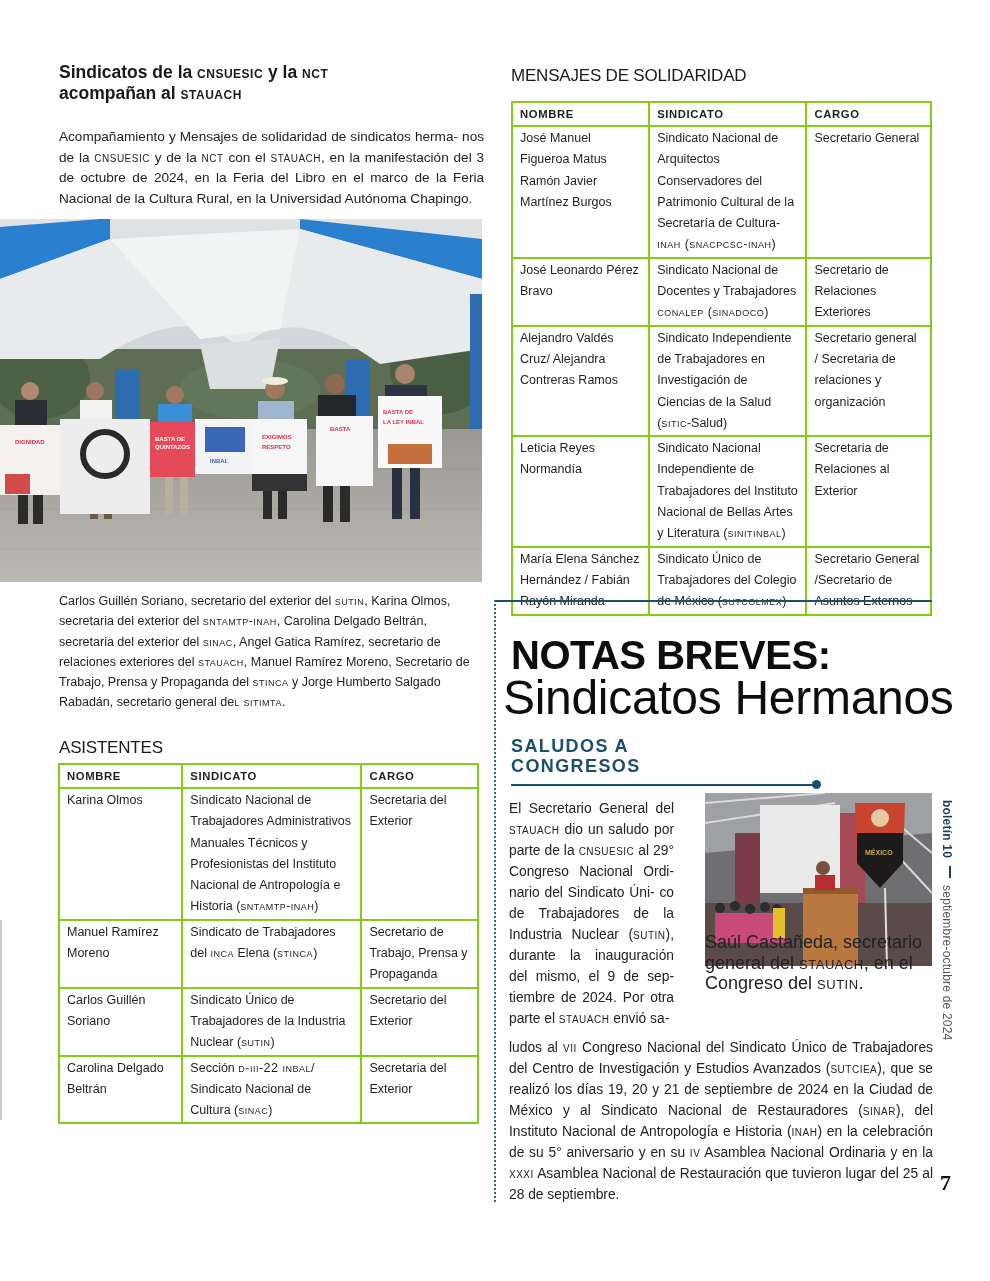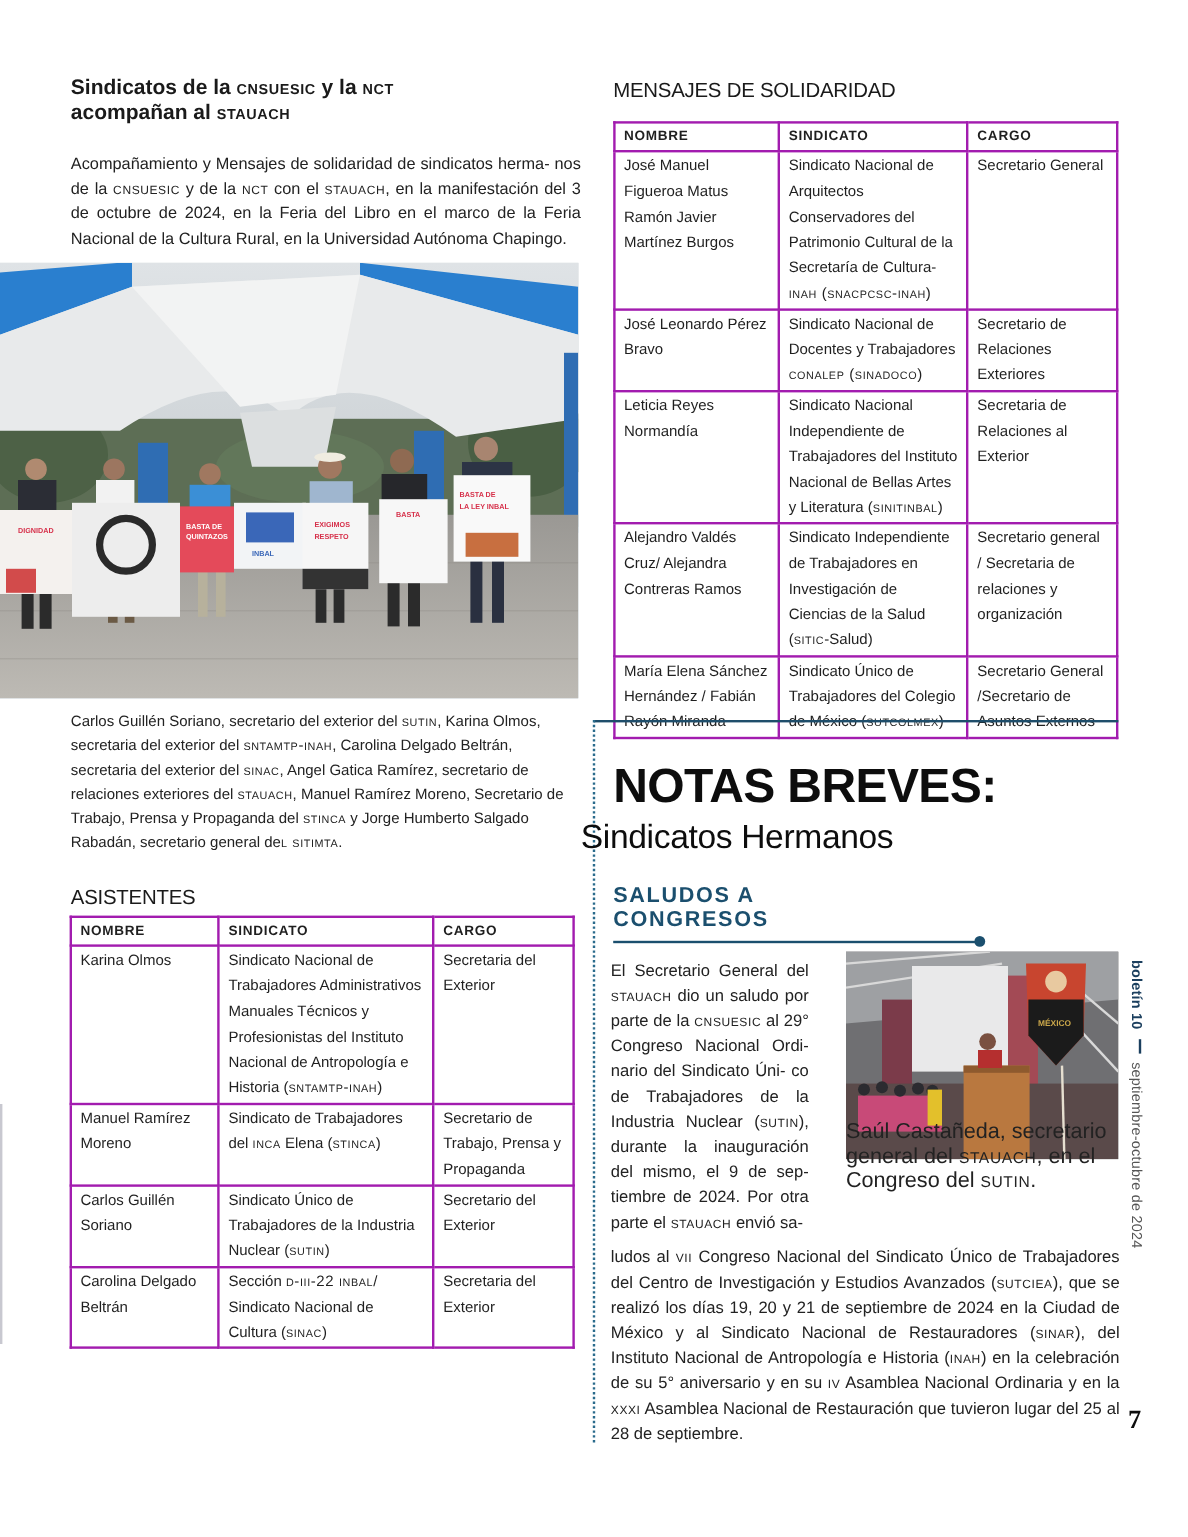--- a/index.html
+++ b/index.html
@@ -14,30 +14,30 @@
   #article-lead { position: absolute; left: 59px; top: 127px; width: 425px; font-size: 13.6px; line-height: 20.5px; text-align: justify; color: #222; }
 
   #photo-protest { position: absolute; left: 0; top: 219px; width: 482px; height: 363px; overflow: hidden; background: #c9cfd3; }
   #photo-caption { position: absolute; left: 59px; top: 591px; width: 425px; font-size: 12.5px; line-height: 20.3px; color: #222; }
 
   .tbl-label { position: absolute; font-size: 17px; color: #1a1a1a; letter-spacing: -0.2px; }
   #asistentes-label { left: 59px; top: 738px; }
   #mensajes-label { left: 511px; top: 66px; }
 
   table.grid { position: absolute; border-collapse: collapse; font-size: 12.5px; line-height: 21.3px; color: #1f1f1f; }
-  table.grid td, table.grid th { border: 2px solid #a21caf; vertical-align: top; padding: 1px 7px 1px 7px; text-align: left; }
+  table.grid td, table.grid th { border: 2px solid #84cc16; vertical-align: top; padding: 1px 7px 1px 7px; text-align: left; }
   table.grid th { font-size: 11.3px; font-weight: bold; letter-spacing: 0.6px; padding-top: 3px; padding-bottom: 3px; line-height: 16px; }
   #asistentes-table { left: 58px; top: 763px; width: 421px; }
   #mensajes-table { left: 511px; top: 101px; width: 421px; }
 
   
   #notas-frame-top { position: absolute; left: 495px; top: 600px; width: 437px; height: 2px; background: #1f4e6b; }
   #notas-frame-left { position: absolute; left: 494px; top: 600px; width: 0; height: 602px; border-left: 2px dotted #2a6b8c; }
   #notas-title { position: absolute; left: 511px; top: 634px; font-size: 40px; font-weight: bold; color: #0d0d0d; letter-spacing: -0.5px; line-height: 42px; }
-  #notas-subtitle { position: absolute; left: 484px; top: 676px; font-size: 28px; color: #0d0d0d; letter-spacing: -0.3px; line-height: 44px; text-align: center; }
+  #notas-subtitle { position: absolute; left: 503px; top: 676px; font-size: 48px; color: #0d0d0d; letter-spacing: -0.3px; line-height: 44px; text-align: center; }
   #section-heading { position: absolute; left: 511px; top: 736px; font-size: 18px; font-weight: bold; color: #1b4f6e; letter-spacing: 1.4px; line-height: 20px; }
   #section-rule { position: absolute; left: 511px; top: 784px; width: 304px; height: 2px; background: #1b4f6e; }
   #section-rule-dot { position: absolute; left: 812px; top: 780px; width: 9px; height: 9px; border-radius: 50%; background: #1b4f6e; }
 
   #body-narrow { position: absolute; left: 509px; top: 798px; width: 165px; font-size: 13.8px; line-height: 21px; text-align: justify; color: #222; }
   #body-wide { position: absolute; left: 509px; top: 1037px; width: 424px; font-size: 13.8px; line-height: 21px; text-align: justify; color: #222; }
 
   #photo-congress { position: absolute; left: 705px; top: 793px; width: 227px; height: 173px; overflow: hidden; background: #8a8a8a; }
   #congress-caption { position: absolute; left: 705px; top: 912px; width: 230px; font-size: 18px; line-height: 20.5px; color: #222; margin-top: 20px; }
 
@@ -212,28 +212,28 @@
 Ramón Javier Martínez Burgos</td>
       <td><span>Sindicato Nacional de Arquitectos Conservadores del Patrimonio Cultural de la Secretaría de Cultura- </span><span class="sc">inah (snacpcsc-inah)</span></td>
       <td>Secretario General</td>
     </tr>
     <tr>
       <td>José Leonardo Pérez Bravo</td>
       <td><span>Sindicato Nacional de Docentes y Trabajadores </span><span class="sc">conalep (sinadoco)</span></td>
       <td>Secretario de Relaciones Exteriores</td>
     </tr>
     <tr>
+      <td>Alejandro Valdés Cruz/ Alejandra Contreras Ramos</td>
+      <td><span>Sindicato Independiente de Trabajadores en Investigación de Ciencias de la Salud (</span><span class="sc">sitic</span><span>-Salud)</span></td>
+      <td>Secretario general / Secretaria de relaciones y organización</td>
+    </tr>
+    <tr>
       <td>Leticia Reyes Normandía</td>
       <td><span>Sindicato Nacional Independiente de Trabajadores del Instituto Nacional de Bellas Artes y Literatura (</span><span class="sc">sinitinbal</span><span>)</span></td>
       <td>Secretaria de Relaciones al Exterior</td>
-    </tr>
-    <tr>
-      <td>Alejandro Valdés Cruz/ Alejandra Contreras Ramos</td>
-      <td><span>Sindicato Independiente de Trabajadores en Investigación de Ciencias de la Salud (</span><span class="sc">sitic</span><span>-Salud)</span></td>
-      <td>Secretario general / Secretaria de relaciones y organización</td>
     </tr>
     <tr>
       <td>María Elena Sánchez Hernández / Fabián Rayón Miranda</td>
       <td><span>Sindicato Único de Trabajadores del Colegio de México (</span><span class="sc">sutcolmex</span><span>)</span></td>
       <td>Secretario General /Secretario de Asuntos Externos</td>
     </tr>
   </tbody>
 </table>
 
 <div id="notas-frame-top"></div>

